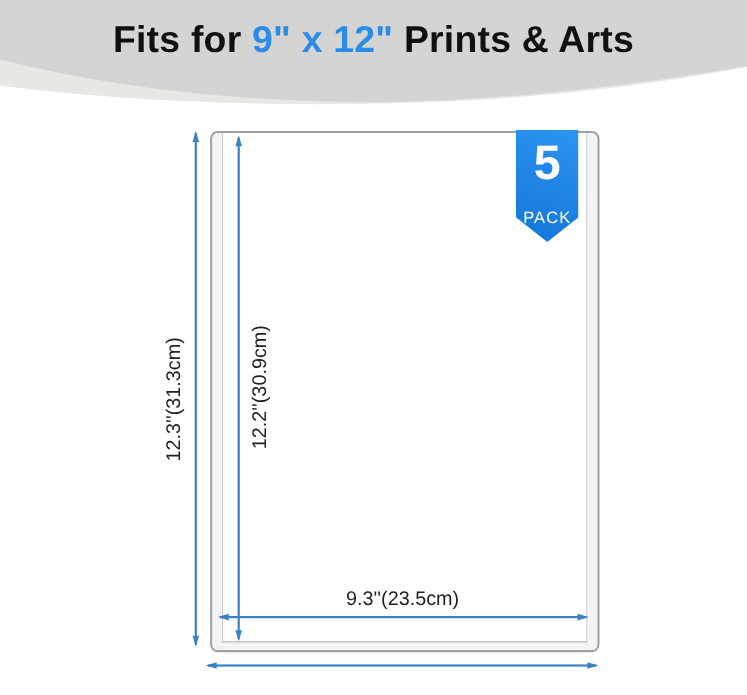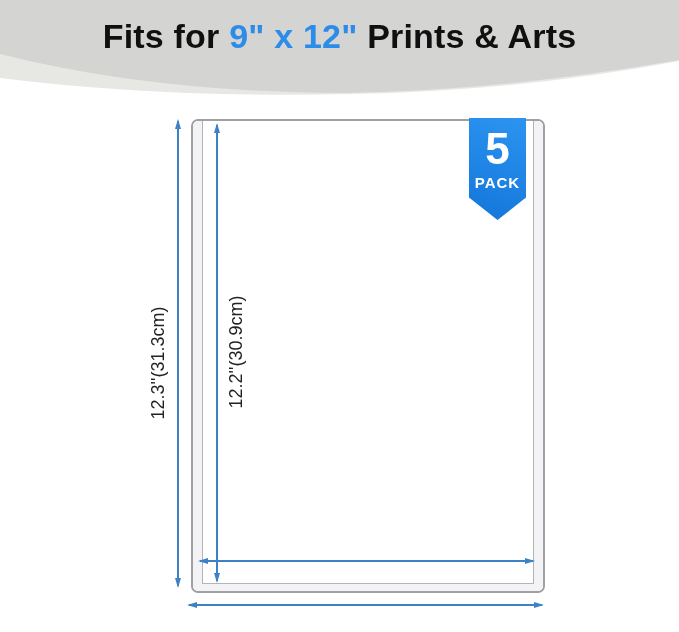--- a/index.html
+++ b/index.html
@@ -32,21 +32,21 @@
                 border-top:1.5px solid var(--rail-edge); }
 
   
   .ribbon {
     position:absolute; left:469px; top:118px; width:57px; height:102px; z-index:6;
     background:linear-gradient(200deg, var(--ribbon-blue-top), var(--ribbon-blue-bottom));
     clip-path:polygon(0 0, 100% 0, 100% 78%, 50% 100%, 0 78%);
     color:#ffffff; text-align:center;
   }
   .ribbon .count { font-size:44px; font-weight:bold; line-height:1; margin-top:9px; }
-  .ribbon .pack  { font-size:15px; font-weight:bold; letter-spacing:1px; margin-top:3px; }
+  .ribbon .pack  { font-size:15px; font-weight:normal; letter-spacing:1px; margin-top:19px; }
 
   
   .dim { position:absolute; background:var(--dimension-blue); z-index:5; }
   .dim::before, .dim::after { content:""; position:absolute; width:0; height:0; }
   .dim.v { width:1.5px; }
   .dim.v::before {
     top:-2px; left:50%; transform:translateX(-50%);
     border-left:3.5px solid transparent; border-right:3.5px solid transparent;
     border-bottom:10px solid var(--dimension-blue);
   }
@@ -96,16 +96,17 @@
     <div class="pack">PACK</div>
   </div>
 
   <div class="dim v" style="left:177px; top:121px; height:465px;"></div>
   <div class="dim-label rot" style="left:89px; top:352px; width:140px; height:22px;">12.3''(31.3cm)</div>
 
   <div class="dim v" style="left:216px; top:125px; height:456px;"></div>
   <div class="dim-label rot" style="left:167px; top:341px; width:140px; height:22px;">12.2''(30.9cm)</div>
 
   <div class="dim h" style="left:200px; top:560px; width:333px;"></div>
+  <div class="dim-label" style="left:266px; top:534px; width:200px;">9.3''(23.5cm)</div>
 
   <div class="dim h" style="left:189px; top:604px; width:353px;"></div>
 
 </div>
 
 </body></html>

